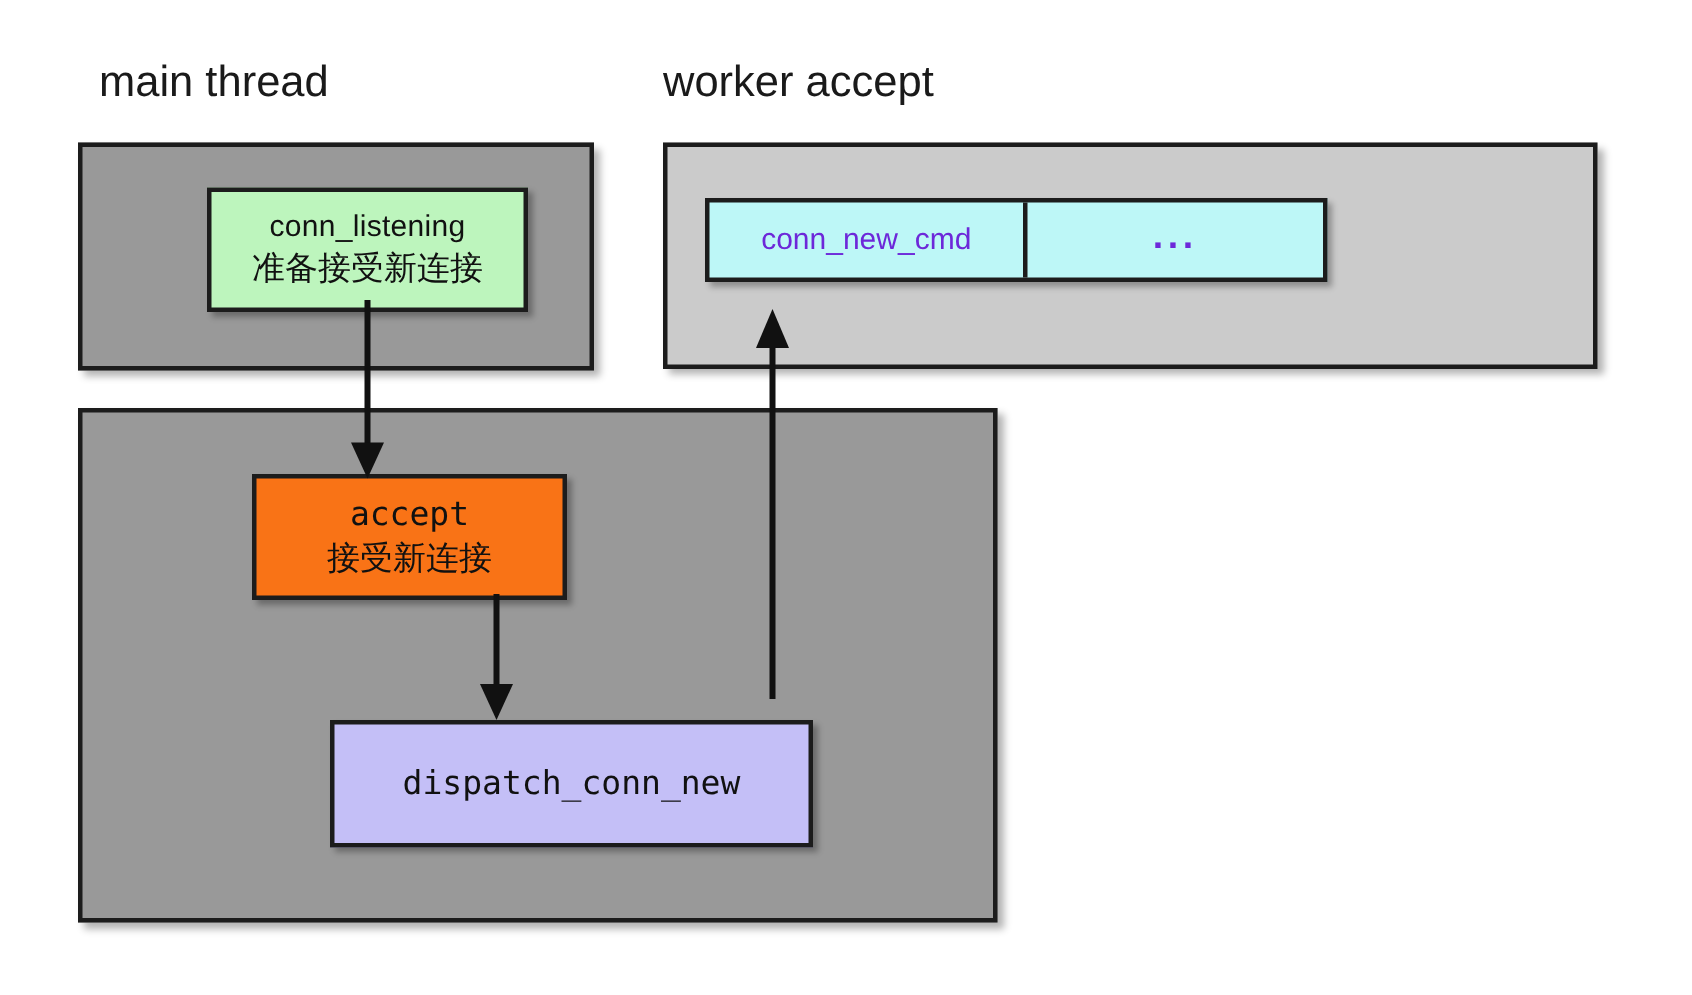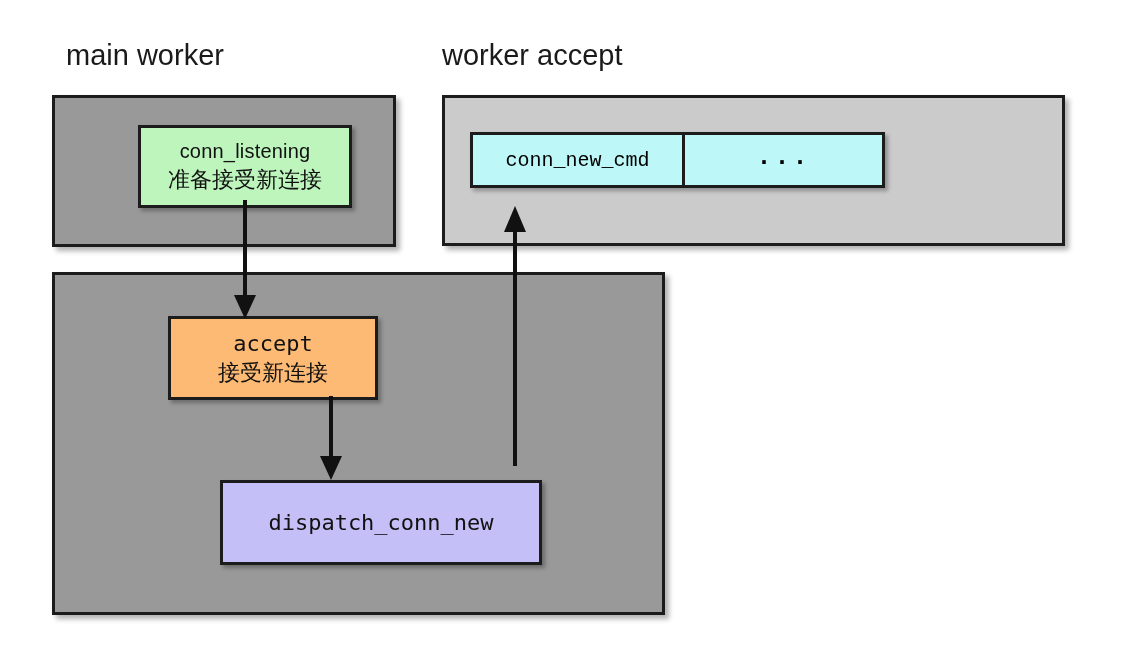--- a/index.html
+++ b/index.html
@@ -74,44 +74,44 @@
     white-space: nowrap;
     margin-top: 3px;
   }
 
   #node-conn-listening {
     left: 138px; top: 125px; width: 214px; height: 83px;
     background: #bdf5bd;
   }
   #node-accept {
     left: 168px; top: 316px; width: 210px; height: 84px;
-    background: #fdba74;
+    background: #f97316;
   }
   #node-dispatch {
     left: 220px; top: 480px; width: 322px; height: 85px;
     background: #c4bff7;
   }
 
   
   #queue {
     position: absolute;
     left: 470px; top: 132px; width: 415px; height: 56px;
     box-sizing: border-box;
     border: 3px solid #1c1c1c;
     background: #bdf7f7;
     display: flex;
     box-shadow: 3px 3px 4px rgba(0,0,0,0.30);
   }
   #queue .cell {
     display: flex;
     align-items: center;
     justify-content: center;
-    font-family: Liberation Mono, monospace;
+    font-family: Liberation Sans, sans-serif;
     font-size: 20px;
-    color: #000000;
+    color: #6d28d9;
     white-space: nowrap;
   }
   #queue .cell-first {
     width: 209px;
     border-right: 3px solid #1c1c1c;
   }
   #queue .cell-rest {
     flex: 1;
     letter-spacing: 3px;
     font-size: 25px;
@@ -120,21 +120,21 @@
   }
 
   
   .arrow { position: absolute; }
 </style>
 </head>
 <body>
 
 <div id="canvas">
 
-  <div class="thread-label" id="label-main">main worker</div>
+  <div class="thread-label" id="label-main">main thread</div>
   <div class="thread-label" id="label-worker">worker accept</div>
 
   <div class="panel dark" id="panel-main-top"></div>
   <div class="panel dark" id="panel-main-bottom"></div>
   <div class="panel light" id="panel-worker"></div>
 
   <div class="node" id="node-conn-listening">
     <div class="title-en">conn_listening</div>
     <div class="title-cn">准备接受新连接</div>
   </div>

